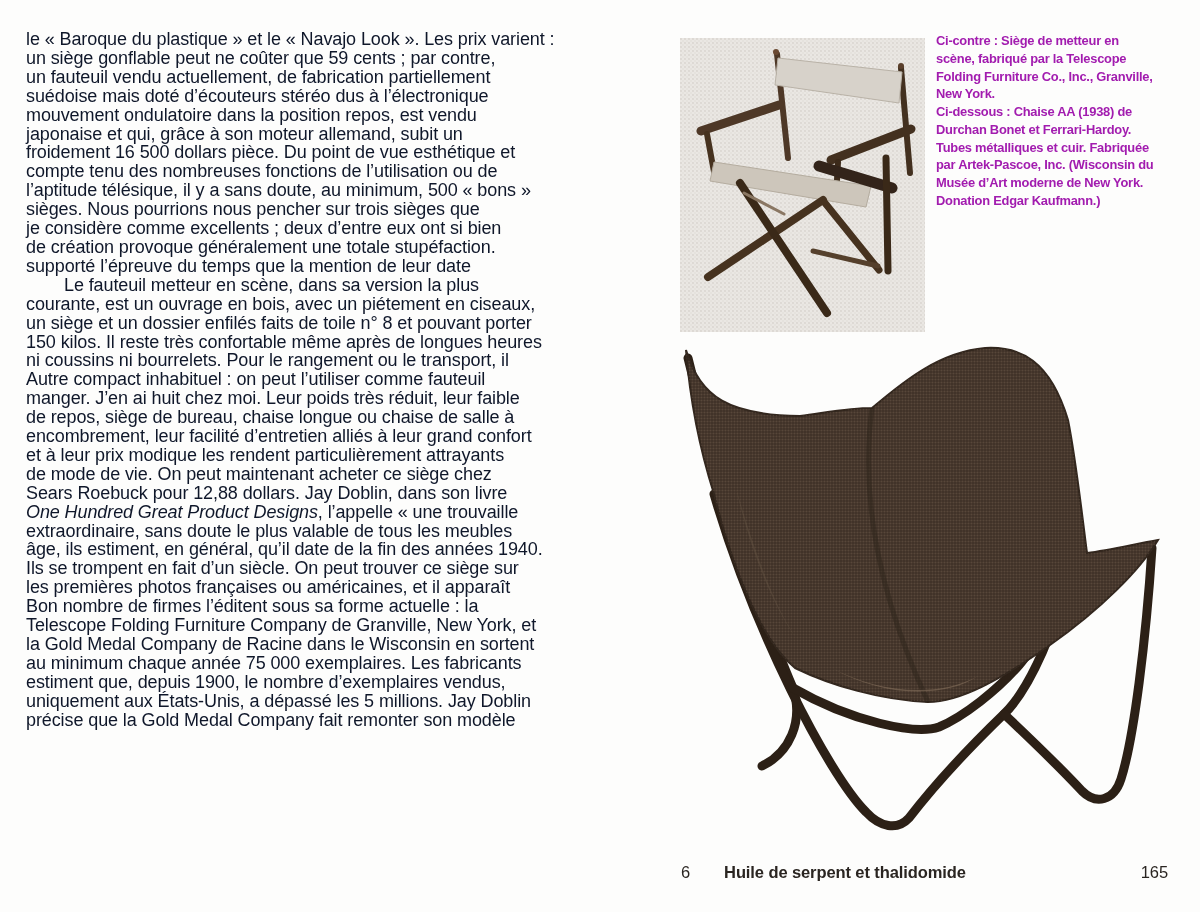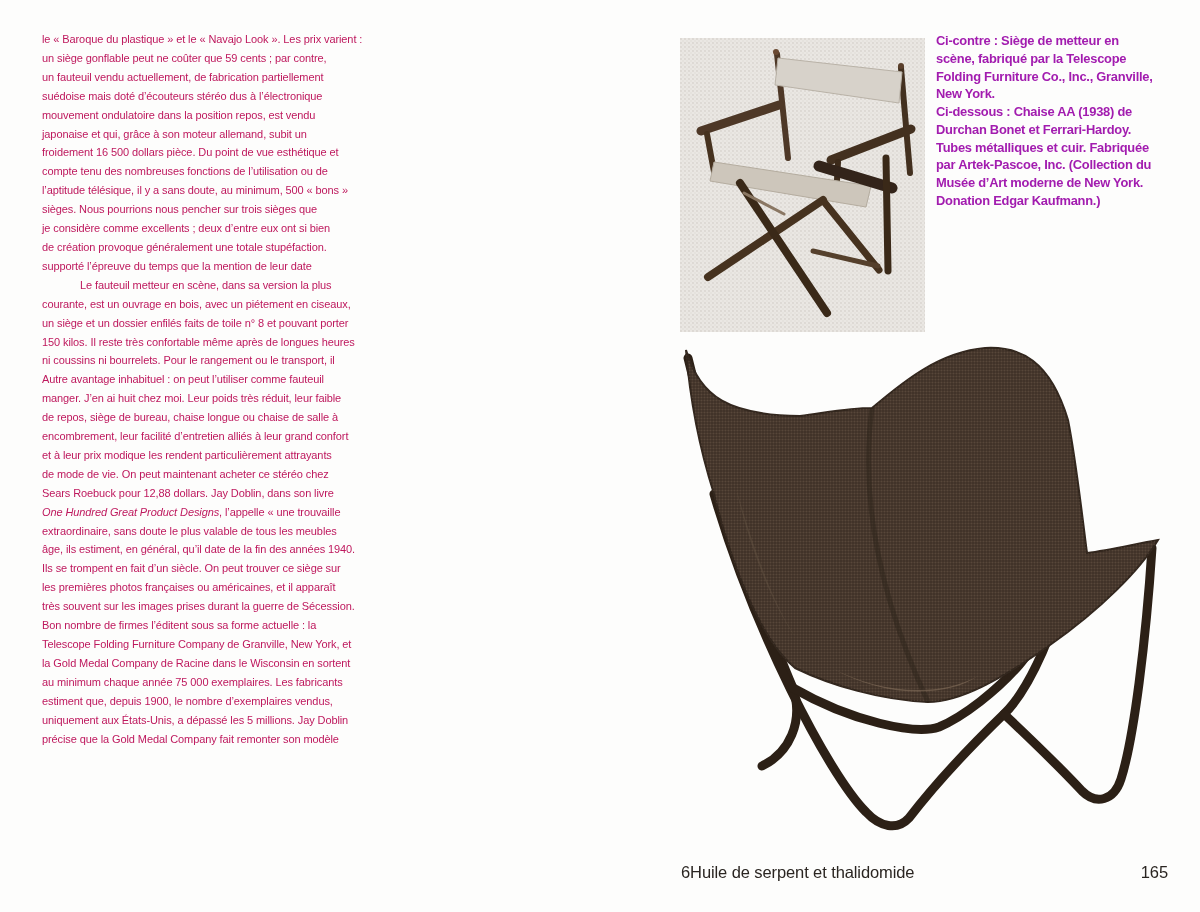--- a/index.html
+++ b/index.html
@@ -5,23 +5,23 @@
   html,body{margin:0;padding:0;}
   body{
     width:1200px;height:912px;position:relative;overflow:hidden;
     background:#fdfdfc;color:#2a2521;
     font-family:"Liberation Sans","DejaVu Sans",sans-serif;
     -webkit-font-smoothing:antialiased;
   }
   .spread{position:absolute;inset:0;}
   
   .body-text{
-    position:absolute;left:42px;top:30px;width:520px;
-    font-size:11px;line-height:18.9px;letter-spacing:-0.1px;
-    color:#be185d;
+    position:absolute;left:26px;top:30px;width:520px;
+    font-size:18px;line-height:18.9px;letter-spacing:-0.1px;
+    color:#0f172a;
   }
   .body-text .line{white-space:nowrap;}
   .body-text .para-indent{display:inline-block;width:38px;}
   .body-text i{font-style:italic;}
   
   .caption{
     position:absolute;left:936px;top:32px;width:240px;
     font-size:12.9px;line-height:17.75px;letter-spacing:-0.25px;
     color:#a21caf;font-weight:bold;
   }
@@ -34,21 +34,21 @@
   .footer-left{
     position:absolute;left:42px;top:911px;width:491px;
     display:flex;justify-content:space-between;
     font-size:16.5px;letter-spacing:-0.1px;color:#2a2521;
   }
   .footer-right{
     position:absolute;left:681px;top:863px;width:487px;
     display:flex;align-items:baseline;
     font-size:16.5px;letter-spacing:-0.1px;color:#2a2521;
   }
-  .footer-right .chapter-title{}
+  .footer-right .chapter-title{margin-left:34px;font-weight:bold;}
   .footer-right .page-num{margin-left:auto;}
 </style>
 </head>
 <body>
 
 <div class="spread">
 
   <div class="body-text">
       <div class="line">le « Baroque du plastique » et le « Navajo Look ». Les prix varient :</div>
       <div class="line">un siège gonflable peut ne coûter que 59 cents ; par contre,</div>
@@ -61,33 +61,32 @@
       <div class="line">l’aptitude télésique, il y a sans doute, au minimum, 500 « bons »</div>
       <div class="line">sièges. Nous pourrions nous pencher sur trois sièges que</div>
       <div class="line">je considère comme excellents ; deux d’entre eux ont si bien</div>
       <div class="line">de création provoque généralement une totale stupéfaction.</div>
       <div class="line">supporté l’épreuve du temps que la mention de leur date</div>
       <div class="line"><span class="para-indent"></span>Le fauteuil metteur en scène, dans sa version la plus</div>
       <div class="line">courante, est un ouvrage en bois, avec un piétement en ciseaux,</div>
       <div class="line">un siège et un dossier enfilés faits de toile n° 8 et pouvant porter</div>
       <div class="line">150 kilos. Il reste très confortable même après de longues heures</div>
       <div class="line">ni coussins ni bourrelets. Pour le rangement ou le transport, il</div>
-      <div class="line">Autre avantage inhabituel : on peut l’utiliser comme fauteuil</div>
+      <div class="line">Autre compact inhabituel : on peut l’utiliser comme fauteuil</div>
       <div class="line">manger. J’en ai huit chez moi. Leur poids très réduit, leur faible</div>
       <div class="line">de repos, siège de bureau, chaise longue ou chaise de salle à</div>
       <div class="line">encombrement, leur facilité d’entretien alliés à leur grand confort</div>
       <div class="line">et à leur prix modique les rendent particulièrement attrayants</div>
-      <div class="line">de mode de vie. On peut maintenant acheter ce stéréo chez</div>
+      <div class="line">de mode de vie. On peut maintenant acheter ce siège chez</div>
       <div class="line">Sears Roebuck pour 12,88 dollars. Jay Doblin, dans son livre</div>
       <div class="line"><i>One Hundred Great Product Designs</i>, l’appelle « une trouvaille</div>
       <div class="line">extraordinaire, sans doute le plus valable de tous les meubles</div>
       <div class="line">âge, ils estiment, en général, qu’il date de la fin des années 1940.</div>
       <div class="line">Ils se trompent en fait d’un siècle. On peut trouver ce siège sur</div>
       <div class="line">les premières photos françaises ou américaines, et il apparaît</div>
-      <div class="line">très souvent sur les images prises durant la guerre de Sécession.</div>
       <div class="line">Bon nombre de firmes l’éditent sous sa forme actuelle : la</div>
       <div class="line">Telescope Folding Furniture Company de Granville, New York, et</div>
       <div class="line">la Gold Medal Company de Racine dans le Wisconsin en sortent</div>
       <div class="line">au minimum chaque année 75 000 exemplaires. Les fabricants</div>
       <div class="line">estiment que, depuis 1900, le nombre d’exemplaires vendus,</div>
       <div class="line">uniquement aux États-Unis, a dépassé les 5 millions. Jay Doblin</div>
       <div class="line">précise que la Gold Medal Company fait remonter son modèle</div>
     </div>
 
   <div class="footer-left">
@@ -132,21 +131,21 @@
   </div>
 
   <div class="caption">
       <div class="cap-line">Ci-contre : Siège de metteur en</div>
       <div class="cap-line">scène, fabriqué par la Telescope</div>
       <div class="cap-line">Folding Furniture Co., Inc., Granville,</div>
       <div class="cap-line">New York.</div>
       <div class="cap-line">Ci-dessous : Chaise AA (1938) de</div>
       <div class="cap-line">Durchan Bonet et Ferrari-Hardoy.</div>
       <div class="cap-line">Tubes métalliques et cuir. Fabriquée</div>
-      <div class="cap-line">par Artek-Pascoe, Inc. (Collection du</div>
+      <div class="cap-line">par Artek-Pascoe, Inc. (Wisconsin du</div>
       <div class="cap-line">Musée d’Art moderne de New York.</div>
       <div class="cap-line">Donation Edgar Kaufmann.)</div>
     </div>
 
   <div class="photo-bottom">
     <svg viewBox="0 0 560 522" xmlns="http://www.w3.org/2000/svg">
       <defs>
         <pattern id="htsling" width="3" height="3" patternUnits="userSpaceOnUse">
           <circle cx="1" cy="1" r="0.8" fill="#241b14" opacity="0.55"></circle>
           <circle cx="2.4" cy="2.4" r="0.5" fill="#6d5c4d" opacity="0.5"></circle>

